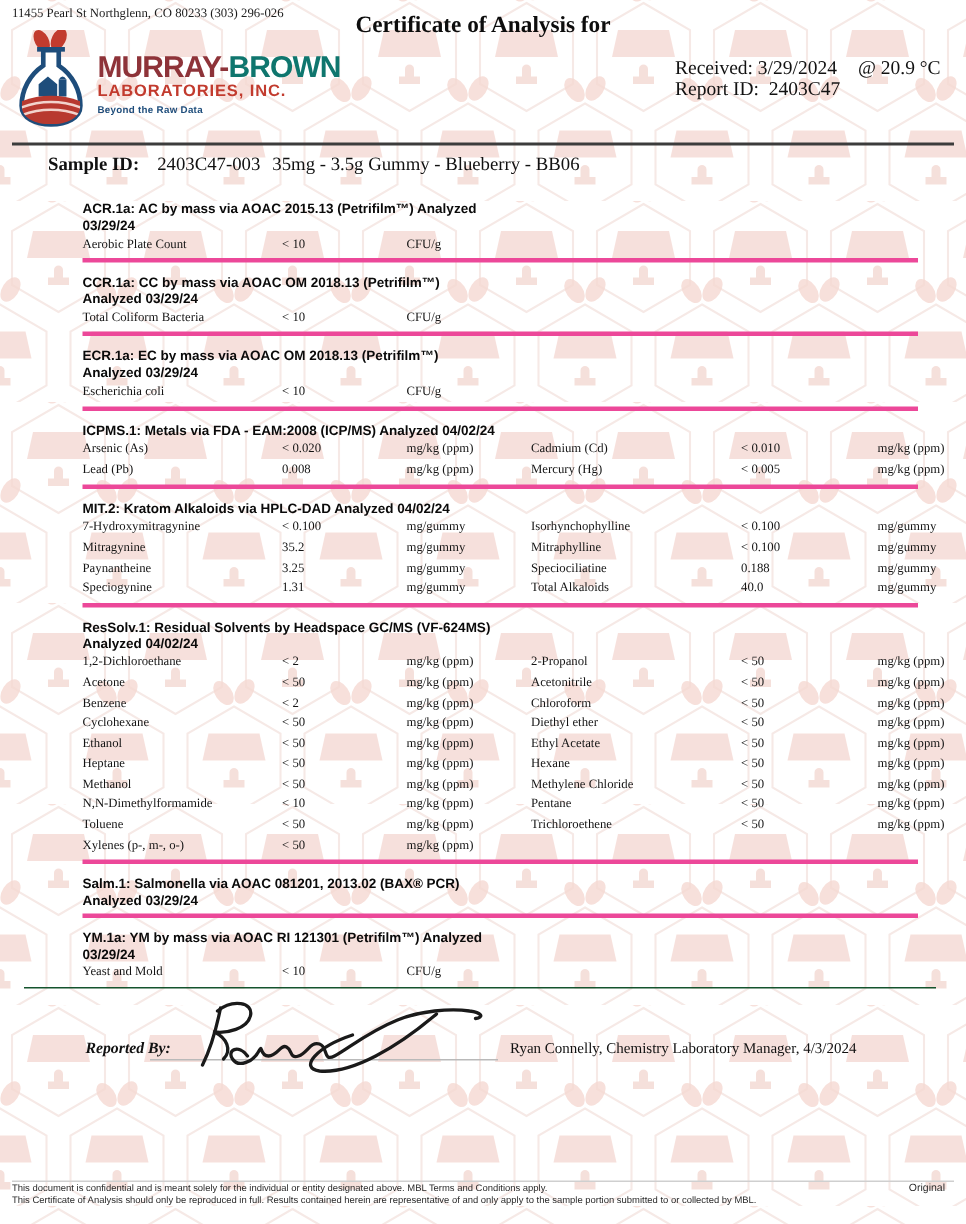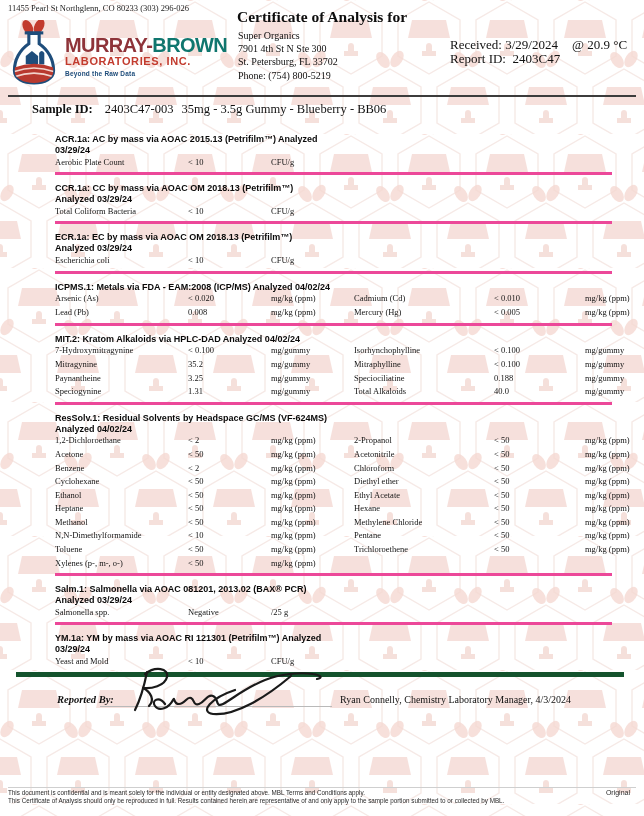--- a/index.html
+++ b/index.html
@@ -26,21 +26,21 @@
   .header-rule { position:absolute; top:95px; left:8px; right:8px; height:2px; background:#3c3c3c; }
 
   
   .sample { position:absolute; top:102px; left:32px; font-size:12.5px; white-space:nowrap; }
   .sample .lbl { font-weight:bold; margin-right:12px; }
   .sample .id { margin-right:8px; }
 
   
   .sections { position:absolute; top:126px; left:55px; width:557px; }
   .section { padding-top:8px; padding-bottom:3px; border-bottom:3px solid #ec4899; }
-  .section:last-child { border-bottom:5px solid #14532d; margin-left:-39px; padding-left:39px; margin-right:-12px; padding-right:12px; }
+  .section:last-child { border-bottom:1px solid #14532d; margin-left:-39px; padding-left:39px; margin-right:-12px; padding-right:12px; }
   .sec-title { font-family:"Liberation Sans", sans-serif; font-weight:bold; font-size:9px; line-height:10.8px; color:#0a0a0a; }
   .row { display:grid; grid-template-columns:125px 75px 75px 132px 83px 1fr; font-size:8.5px; line-height:13.6px; color:#141414;gap:8px; }
   .row > div { white-space:nowrap; overflow:visible; }
 
   
   .reported { position:absolute; top:688px; left:57px; width:557px; height:60px; }
   .rep-label { position:absolute; left:0; top:6px; font-size:10.5px; font-weight:bold;font-style:italic; }
   .sig-line { position:absolute; left:43px; top:0; width:232px; height:18px; border-bottom:1px solid #b9b9b9; }
   .sig-svg { position:absolute; left:38px; top:-26px; }
   .rep-name { position:absolute; left:283px; top:6px; font-size:10px; white-space:nowrap; }
@@ -97,26 +97,20 @@
     </svg>
     <div class="logo-text">
       <div class="logo-name"><span class="p1">MURRAY-</span><span class="p2">BROWN</span></div>
       <div class="logo-sub">LABORATORIES, INC.</div>
       <div class="logo-tag">Beyond the Raw Data</div>
     </div>
   </div>
 
   <div class="coa-title">Certificate of Analysis for</div>
 
-  <div class="client">
-    <div>Super Organics</div>
-    <div>7901 4th St N Ste 300</div>
-    <div>St. Petersburg, FL 33702</div>
-    <div>Phone:  (754) 800-5219</div>
-  </div>
 
   <div class="recv">
     <div><span>Received:</span> <span>3/29/2024</span><span class="gap"></span><span>@ 20.9 °C</span></div>
     <div><span>Report ID:</span>&nbsp; <span>2403C47</span></div>
   </div>
 
   <div class="header-rule"></div>
 
   <div class="sample">
     <span class="lbl">Sample ID:</span><span class="id">2403C47-003</span><span>35mg - 3.5g Gummy - Blueberry - BB06</span>
@@ -306,28 +300,20 @@
           <div>mg/kg (ppm)</div>
           <div></div>
           <div></div>
           <div></div>
         </div>
       </div>
       <div class="section">
         <div class="sec-title">
           <div>Salm.1:  Salmonella via AOAC 081201, 2013.02 (BAX® PCR)</div>
           <div>Analyzed 03/29/24</div>
-        </div>
-        <div class="row">
-          <div>Salmonella spp.</div>
-          <div>Negative</div>
-          <div>/25 g</div>
-          <div></div>
-          <div></div>
-          <div></div>
         </div>
       </div>
       <div class="section">
         <div class="sec-title">
           <div>YM.1a:  YM by mass via AOAC RI 121301 (Petrifilm™) Analyzed</div>
           <div>03/29/24</div>
         </div>
         <div class="row">
           <div>Yeast and Mold</div>
           <div>&lt; 10</div>

